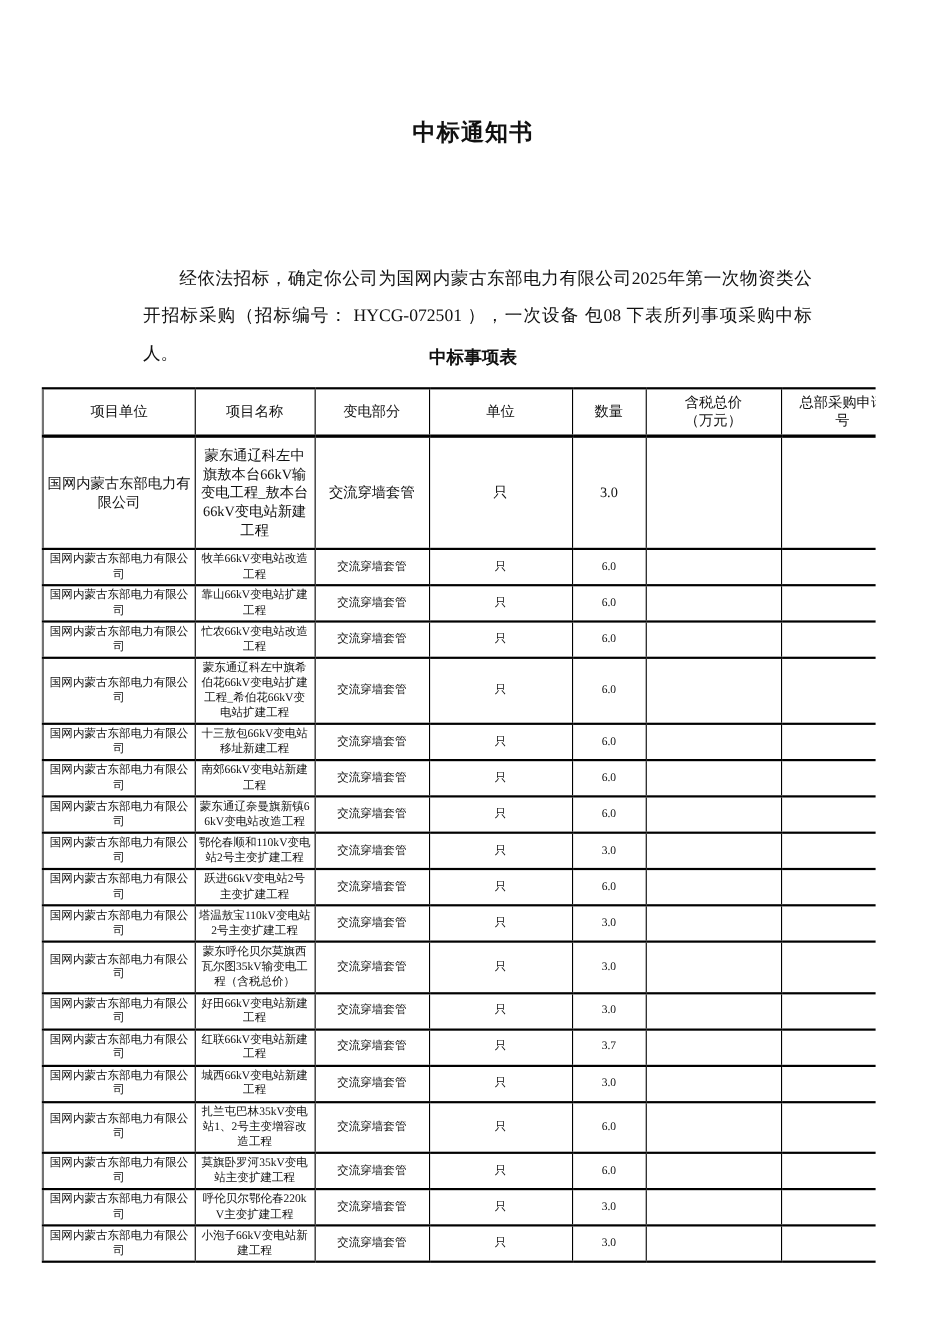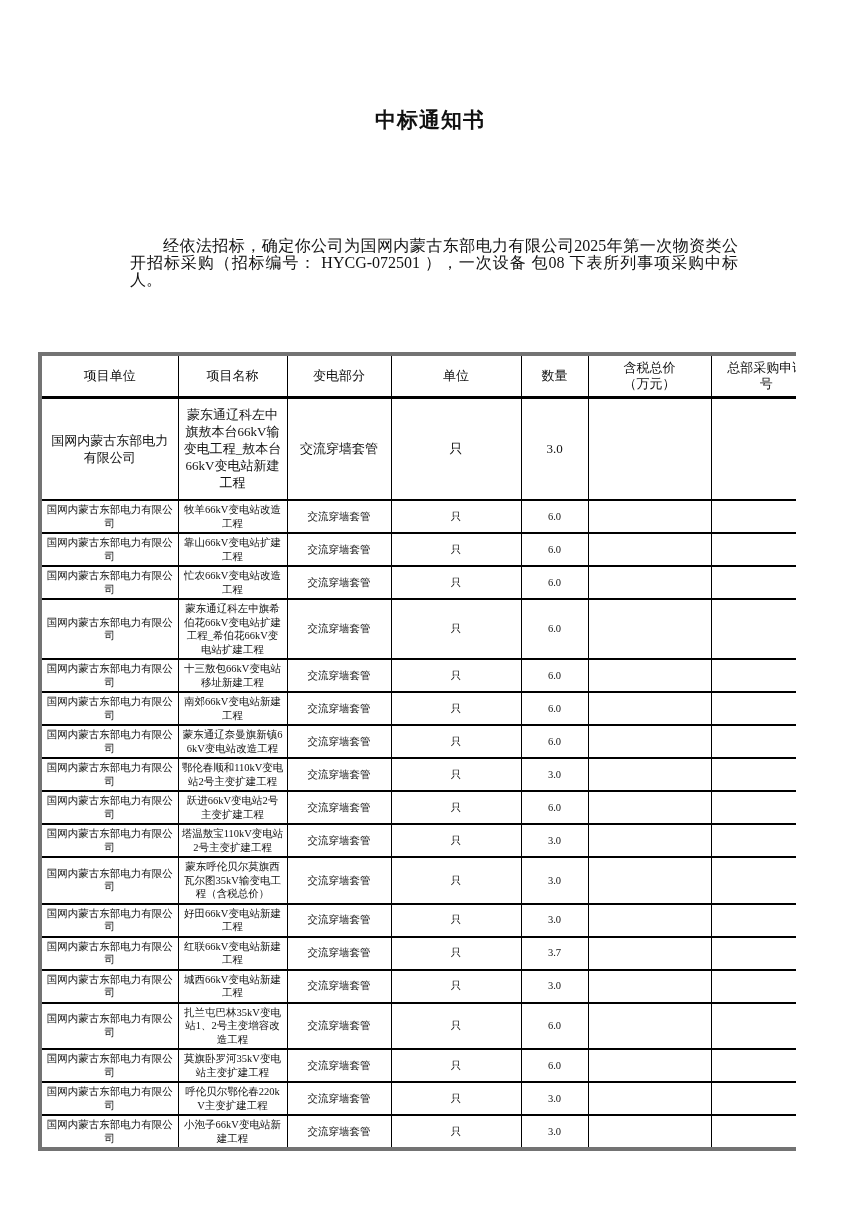--- a/index.html
+++ b/index.html
@@ -16,21 +16,21 @@
     position:absolute; top:106px; left:0; width:860px;
     text-align:center;
     font-size:21px; font-weight:bold; letter-spacing:1px;
   }
   .addressee {
     position:absolute; top:202px; left:130px;
     font-size:16px;
   }
   .body-paragraph {
     position:absolute; top:237px; left:130px; width:608px;
-    font-size:16px; line-height:17px;
+    font-size:16px; line-height:34px;
     text-indent:33px;
     text-align:justify;
   }
   .table-title {
     position:absolute; top:315px; left:0; width:860px;
     text-align:center;
     font-size:16px; font-weight:bold;
   }
   .award-table {
     position:absolute; top:352px; left:38px;
@@ -43,21 +43,21 @@
     border-right:1px solid #000;
     border-top:2px solid #000;
     border-bottom:2px solid #000;
     text-align:center;
     vertical-align:middle;
     padding:2px 3px;
     font-weight:normal;
     overflow:hidden;
     word-break:break-all;
   }
-  .award-table { border:4px solid #737373; }
+  .award-table { border:2px solid #737373; }
   .award-table thead th {
     height:43px;
     font-size:13px; line-height:16px;
     white-space:pre-line;
     border-bottom:3px solid #000;
   }
   .award-table tbody td {
     font-size:10.5px; line-height:13.5px;
   }
   .award-table tbody tr.first-row { height:103px; }
@@ -68,20 +68,21 @@
 </head>
 <body>
 
 <div class="page">
 
   <div class="doc-title">中标通知书</div>
 
 
   <div class="body-paragraph">经依法招标，确定你公司为国网内蒙古东部电力有限公司2025年第一次物资类公开招标采购（招标编号： HYCG-072501 ），一次设备 包08 下表所列事项采购中标人。</div>
 
+  <div class="table-title">中标事项表</div>
 
   <table class="award-table">
     <colgroup>
       <col style="width:138px">
       <col style="width:109px">
       <col style="width:104px">
       <col style="width:130px">
       <col style="width:67px">
       <col style="width:123px">
       <col style="width:112px">

